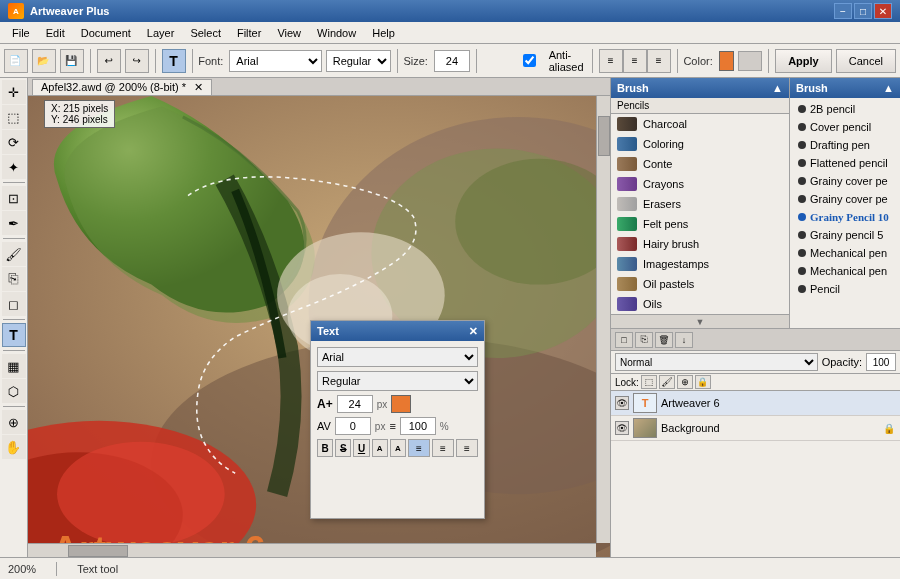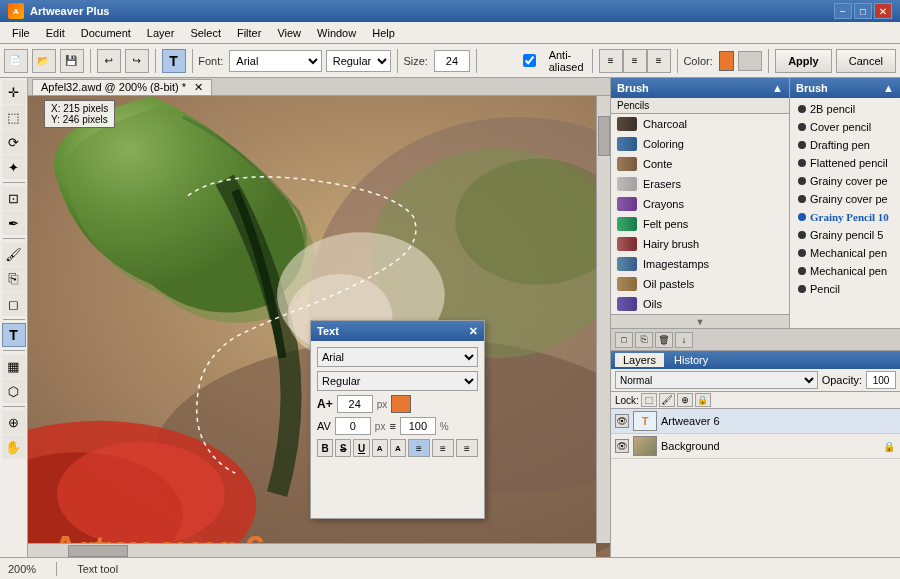--- a/index.html
+++ b/index.html
@@ -278,26 +278,26 @@
           </div>
           <div class="brush-item">
             <div class="brush-icon" style="background:linear-gradient(to right, #4a7aaa, #2a5a8a);"></div>
             <span>Coloring</span>
           </div>
           <div class="brush-item">
             <div class="brush-icon" style="background:linear-gradient(to right, #9a7a5a, #7a5a3a);"></div>
             <span>Conte</span>
           </div>
           <div class="brush-item">
+            <div class="brush-icon" style="background:linear-gradient(to right, #8a5aaa, #6a3a8a);"></div>
+            <span>Crayons</span>
+          </div>
+          <div class="brush-item">
             <div class="brush-icon" style="background:linear-gradient(to right, #c0bcb8, #a0a0a0);"></div>
             <span>Erasers</span>
-          </div>
-          <div class="brush-item">
-            <div class="brush-icon" style="background:linear-gradient(to right, #8a5aaa, #6a3a8a);"></div>
-            <span>Crayons</span>
           </div>
           <div class="brush-item">
             <div class="brush-icon" style="background:linear-gradient(to right, #3aaa6a, #1a7a4a);"></div>
             <span>Felt pens</span>
           </div>
           <div class="brush-item">
             <div class="brush-icon" style="background:linear-gradient(to right, #aa5a5a, #7a2a2a);"></div>
             <span>Hairy brush</span>
           </div>
           <div class="brush-item">
@@ -374,24 +374,20 @@
 
     <div style="flex:1; background:#f0ede8; display:flex; flex-direction:column;">
 
       <div style="height:22px; background:#d0ccc8; border-bottom:1px solid #a0a0a0; display:flex; align-items:center; padding:0 4px; gap:2px;">
         <div class="layer-tb-btn" title="New Layer">□</div>
         <div class="layer-tb-btn">⎘</div>
         <div class="layer-tb-btn">🗑</div>
         <div class="layer-tb-btn">↓</div>
       </div>
 
-      <div class="layers-header">
-        <div class="layer-tab active">Layers</div>
-        <div class="layer-tab">History</div>
-      </div>
 
       <div class="layers-options">
         <select style="height:18px; font-size:10px; border:1px solid #a0a0a0; flex:1;">
           <option>Normal</option>
         </select>
         <span>Opacity:</span>
         <input class="opacity-input" type="text" value="100" style="">
       </div>
 
       <div class="lock-row">

